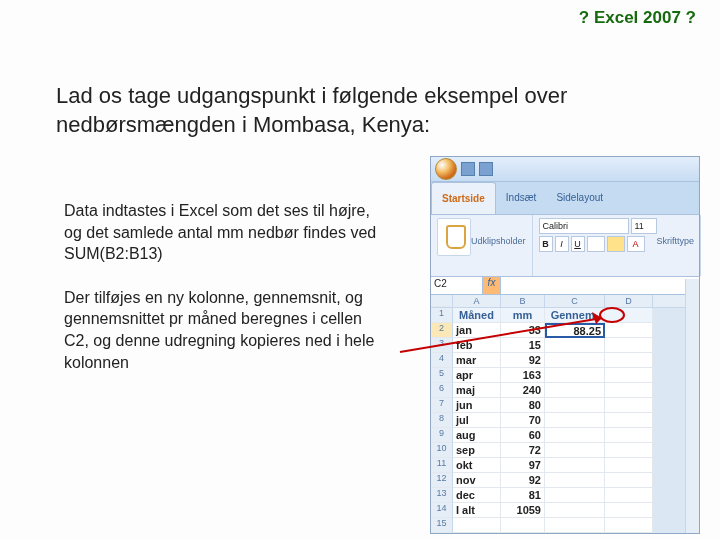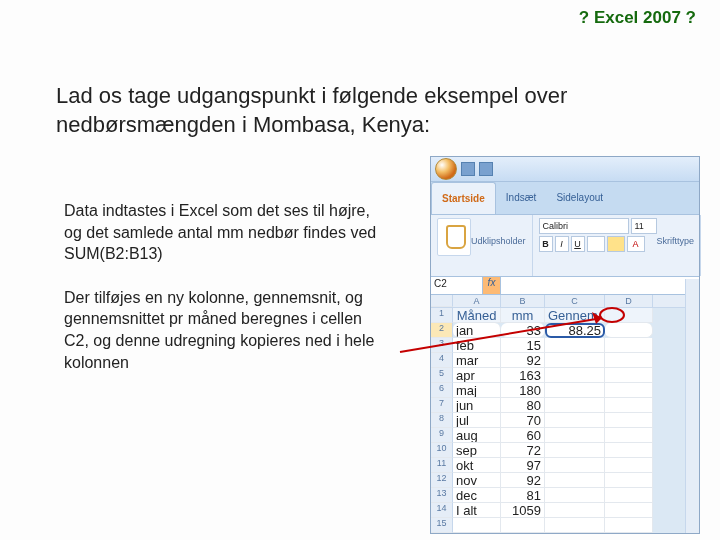--- a/index.html
+++ b/index.html
@@ -92,25 +92,25 @@
   .font-field { background:#fff; border:1px solid #b6c9e0; height:16px; font-size:9px; padding:0 3px; display:flex; align-items:center; }
   .formula-bar { display:flex; background:#fdba74; border-bottom:1px solid #a8c2df; height:18px; }
   .name-box { width:52px; border-right:1px solid #a8c2df; background:#fff; font-size:10px; padding:1px 3px; }
   .fx { width:18px; text-align:center; font-style:italic; color:#355f95; border-right:1px solid #a8c2df; }
   .formula-input { flex:1; background:#fff; }
   .grid-head, .grid-row { display:flex; }
   .grid-head { background:#e5edf7; border-bottom:1px solid #c6d7ec; }
   .rowhdr { width:22px; text-align:center; background:#e5edf7; border-right:1px solid #c6d7ec; border-bottom:1px solid #e3e8ee; font-size:9px; color:#5a7aa3; }
   .colhdr { text-align:center; border-right:1px solid #c6d7ec; font-size:9px; color:#5a7aa3; padding:1px 0; }
   .cA { width:48px; } .cB { width:44px; } .cC { width:60px; } .cD { width:48px; }
-  .cell { border-right:1px solid #e3e8ee; border-bottom:1px solid #e3e8ee; font-size:13px; padding:0 3px; height:15px; line-height:15px; background:#fff; overflow:hidden; white-space:nowrap; }
+  .cell { border-right:1px solid #e3e8ee; border-bottom:1px solid #e3e8ee; font-size:11px; padding:0 3px; height:15px; line-height:15px; background:#fff; overflow:hidden; white-space:nowrap;font-weight:bold; }
   .cell.right { text-align:right; }
   .hdr-row .cell { background:#eef4fb; color:#355f95; text-align:center; }
   .row-sel .rowhdr { background:#fbe8b7; }
-  .row-sel .cell { background:#fff;border-radius:6px; }
+  .row-sel .cell { background:#fff; }
   .cell.selected { border:2px solid #2a5aa7; padding:0 2px; height:15px; line-height:12px; }
   .scrollbar-v { position:absolute; right:0; top:122px; bottom:0; width:14px; background:#e5edf7; border-left:1px solid #c6d7ec; }
   
   .arrow-svg { position:absolute; left:390px; top:300px; width:250px; height:60px; pointer-events:none; }
   .circle { stroke:#c40000; stroke-width:2; fill:none; }
   .arrow-line { stroke:#c40000; stroke-width:2; fill:none; }
   .arrow-head { fill:#c40000; }
 </style>
 </head>
 <body>
@@ -204,21 +204,21 @@
         <div class="grid-row">
           <div class="rowhdr">5</div>
           <div class="cell cA">apr</div>
           <div class="cell cB right">163</div>
           <div class="cell cC right"></div>
           <div class="cell cD"></div>
         </div>
         <div class="grid-row">
           <div class="rowhdr">6</div>
           <div class="cell cA">maj</div>
-          <div class="cell cB right">180</div>
+          <div class="cell cB right">240</div>
           <div class="cell cC right"></div>
           <div class="cell cD"></div>
         </div>
         <div class="grid-row">
           <div class="rowhdr">7</div>
           <div class="cell cA">jun</div>
           <div class="cell cB right">80</div>
           <div class="cell cC right"></div>
           <div class="cell cD"></div>
         </div>

